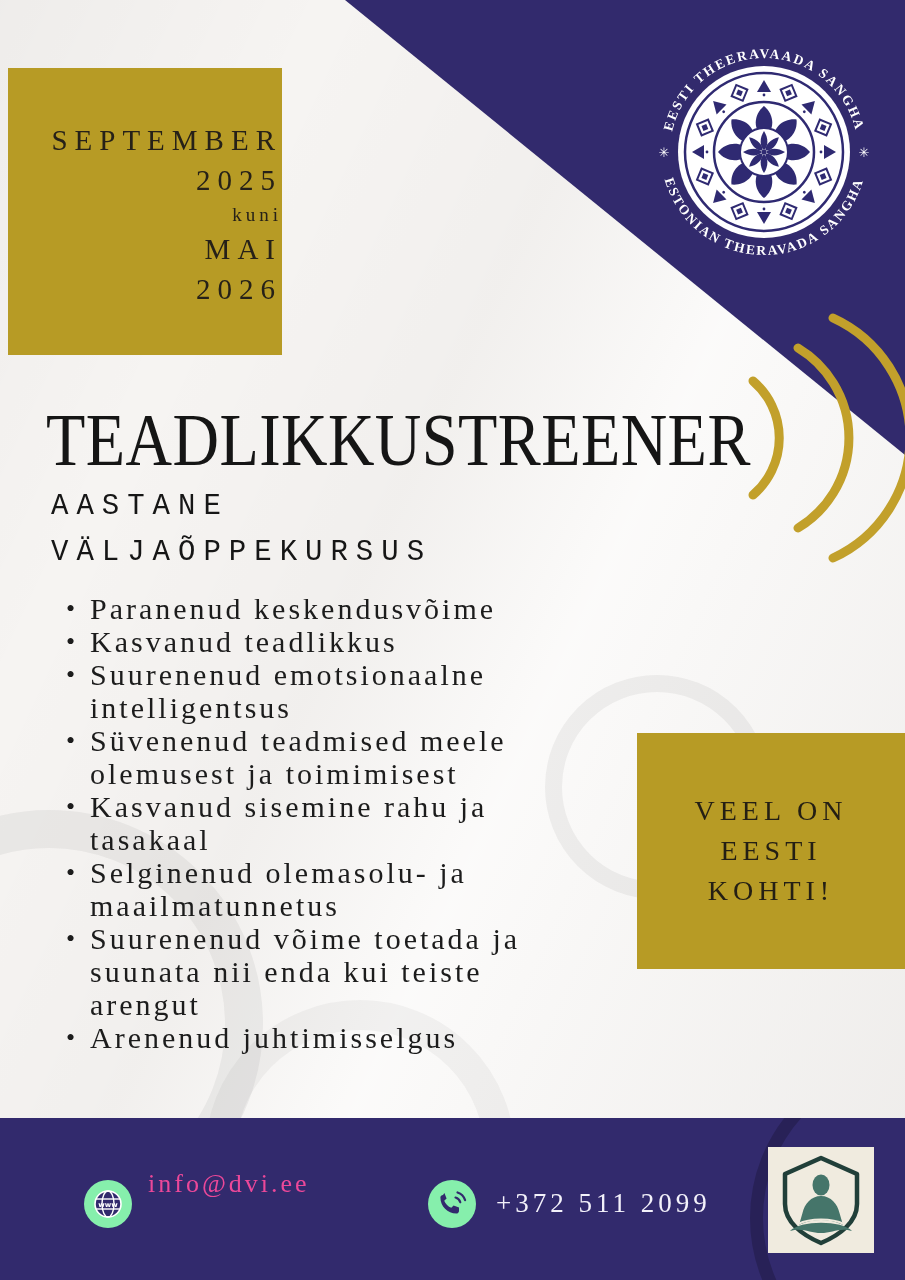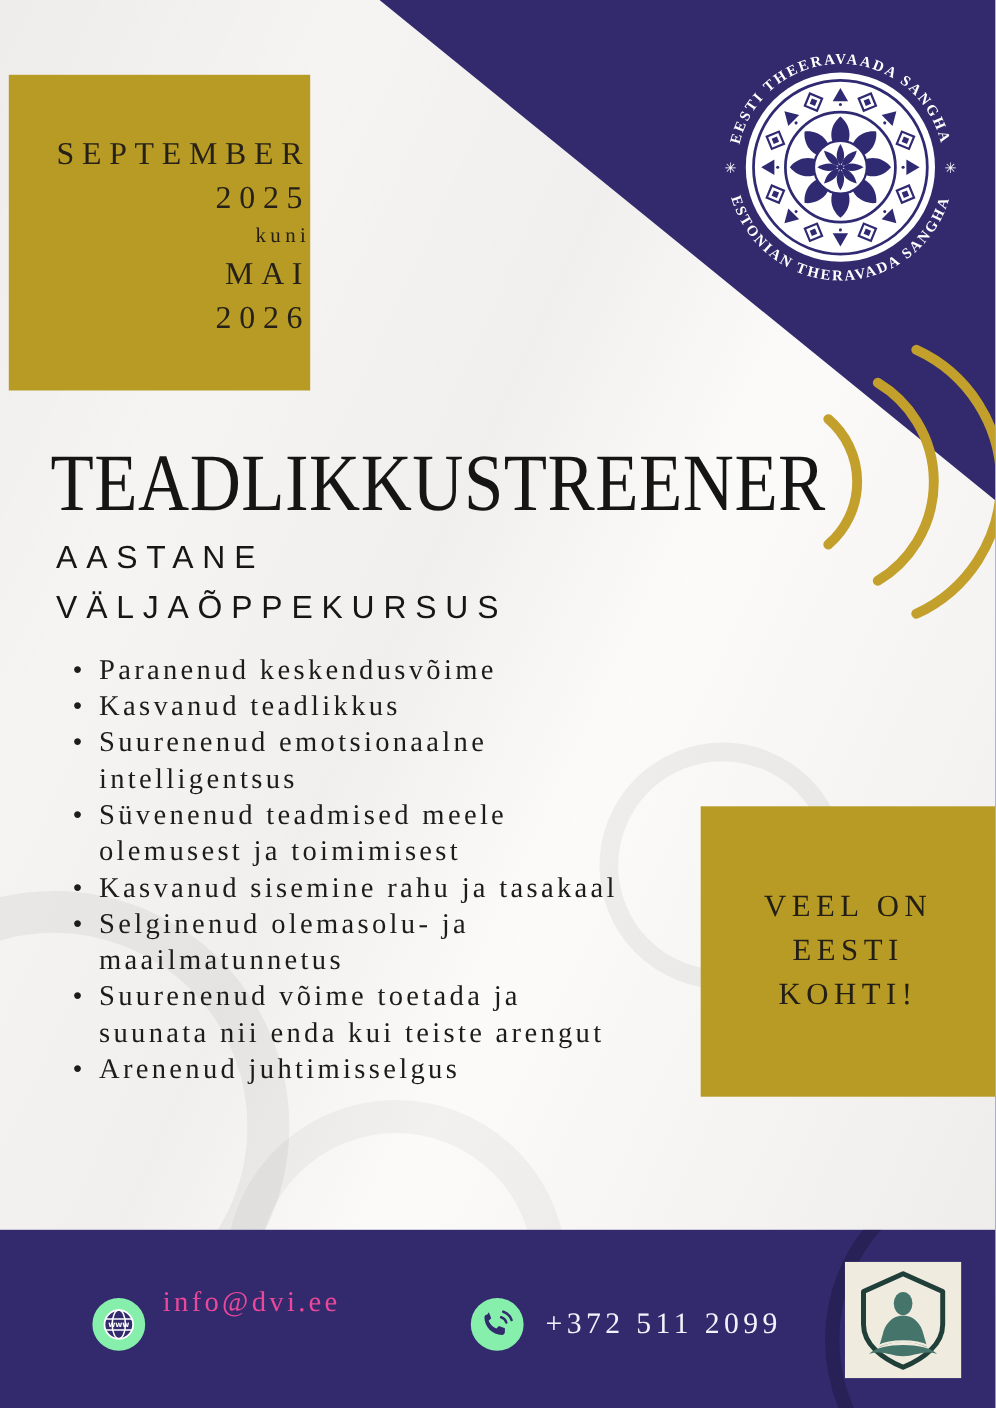--- a/index.html
+++ b/index.html
@@ -32,29 +32,29 @@
     display:flex;flex-direction:column;align-items:flex-end;justify-content:center;
     padding-top:6px;box-sizing:border-box;color:#262118;text-align:center;}
   .date-box .big{font-size:29px;letter-spacing:7px;line-height:40px;}
   .date-box .small{font-size:19px;letter-spacing:4px;line-height:29px;}
   
   .arcs{position:absolute;left:648px;top:303px;width:262px;height:272px;overflow:visible;}
   .arcs path{fill:none;stroke:var(--arc_gold);stroke-width:9;stroke-linecap:round;}
   
   .title{position:absolute;left:46px;top:398px;font-size:74px;color:#151515;
     white-space:nowrap;transform:scaleX(0.87);transform-origin:left top;letter-spacing:0.5px;}
-  .subtitle{position:absolute;left:51px;top:484px;font-family:Liberation Sans, sans-serif;
+  .subtitle{position:absolute;left:51px;top:484px;font-family:Liberation Mono, monospace;
     font-weight:500;font-size:29px;letter-spacing:8px;line-height:46px;color:#161616;}
   
   .benefits{position:absolute;left:60px;top:592px;width:502px;margin:0;padding:0;list-style:none;}
-  .benefits li{position:relative;padding-left:30px;font-size:26px;letter-spacing:3px;
+  .benefits li{position:relative;padding-left:30px;font-size:30px;letter-spacing:3px;
     line-height:33px;color:#1c1c1c;}
   .benefits li::before{content:"•";position:absolute;left:6px;top:0;font-size:26px;color:#1c1c1c;}
   
-  .promo-box{position:absolute;left:637px;top:733px;width:268px;height:264px;background:var(--gold);
+  .promo-box{position:absolute;left:637px;top:733px;width:268px;height:236px;background:var(--gold);
     display:flex;flex-direction:column;align-items:center;justify-content:center;
     color:#241f14;text-align:center;font-size:28px;letter-spacing:5px;line-height:40px;}
   
   .footer{position:absolute;left:0;top:1118px;width:905px;height:162px;background:var(--navy);overflow:hidden;}
   .footer-ring{position:absolute;left:750px;top:-63px;width:300px;height:300px;border-radius:50%;
     border:13px solid rgba(0,0,0,0.20);}
   .icon-circle{position:absolute;width:48px;height:48px;border-radius:50%;background:#86efac;
     display:flex;align-items:center;justify-content:center;}
   .globe-circle{left:84px;top:62px;}
   .phone-circle{left:428px;top:62px;}

